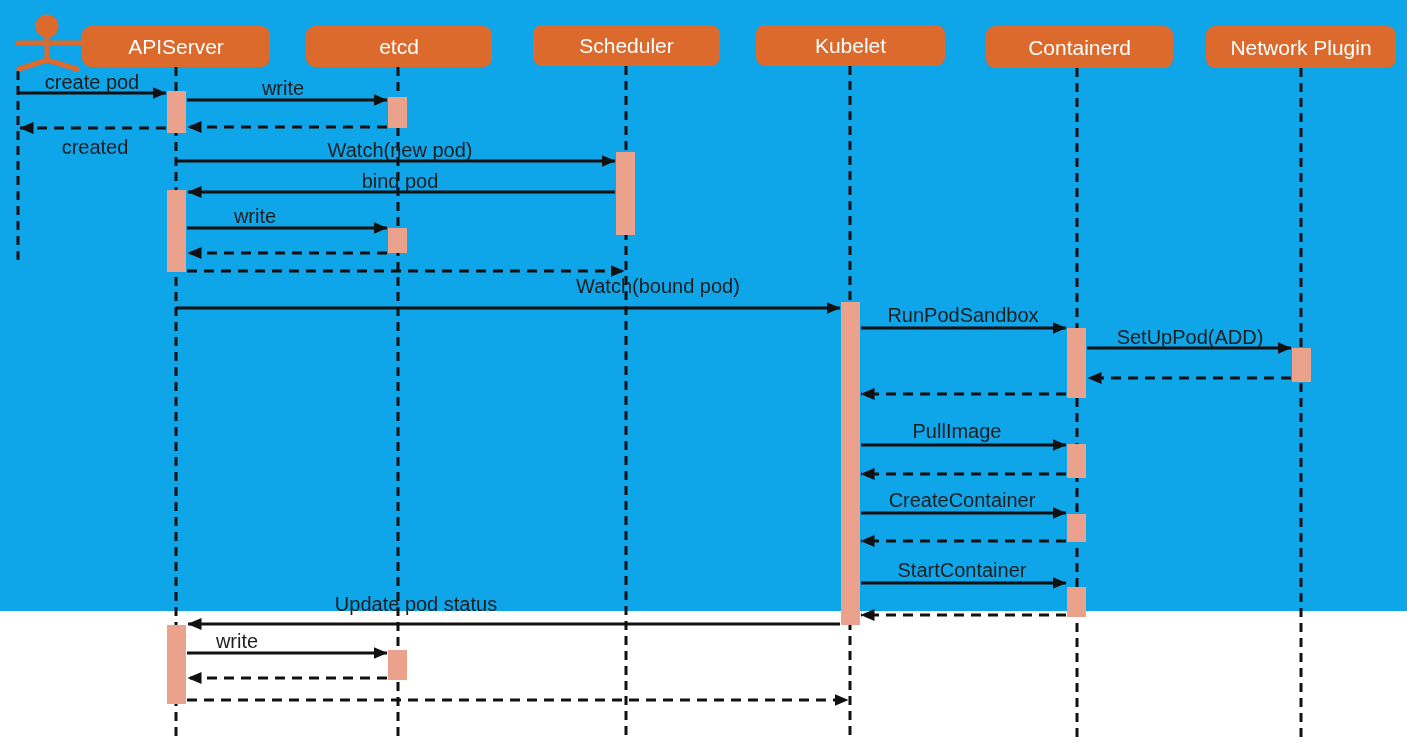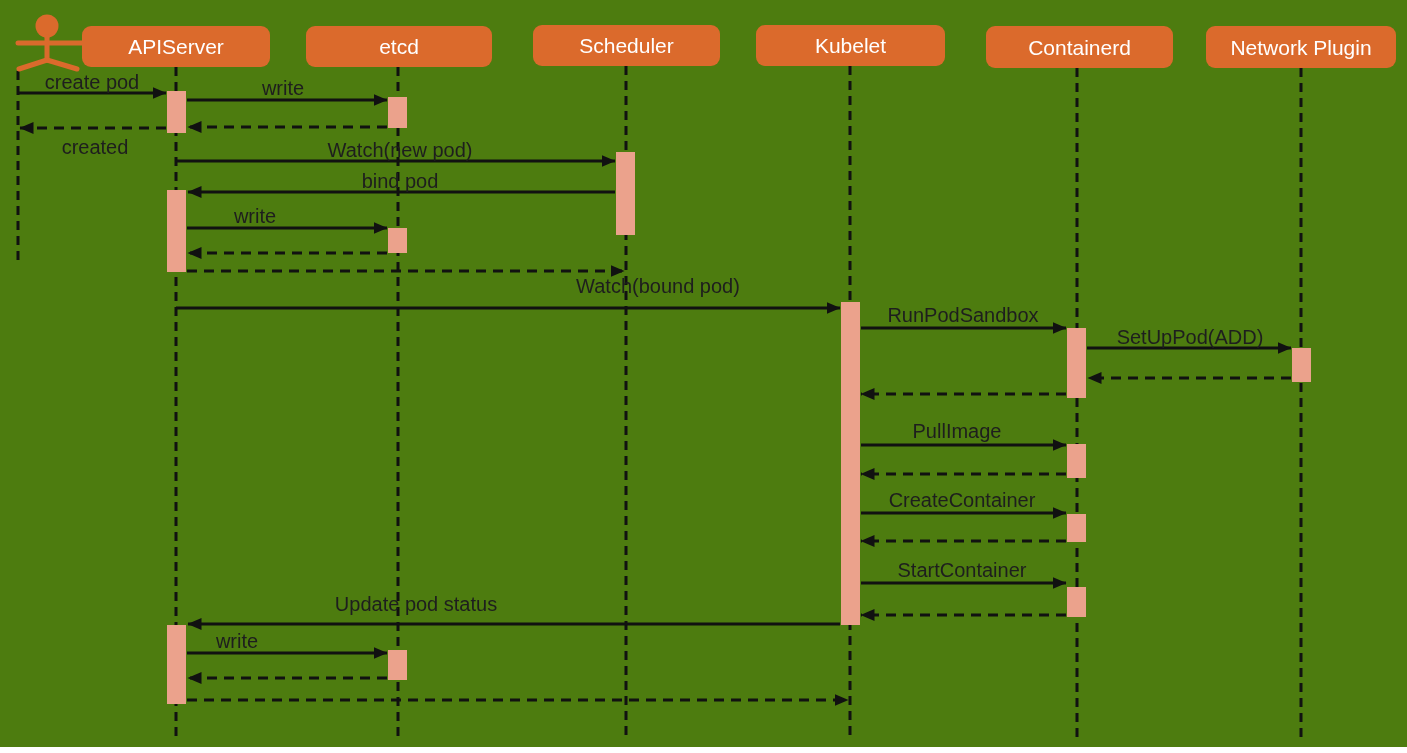--- a/index.html
+++ b/index.html
@@ -7,22 +7,22 @@
     padding: 0;
     background: #ffffff;
     width: 1407px;
     height: 753px;
     overflow: hidden;
     font-family: "Liberation Sans", sans-serif;
   }
   .stage {
     position: relative;
     width: 1407px;
-    height: 747px;
-    background: #4d7c0f;
+    height: 611px;
+    background: #0ea5e9;
   }
   svg text {
     font-family: "Liberation Sans", "DejaVu Sans", sans-serif;
   }
   svg .participant-label {
     font-size: 21px;
     fill: #ffffff;
   }
   svg .msg-label {
     font-size: 20px;

